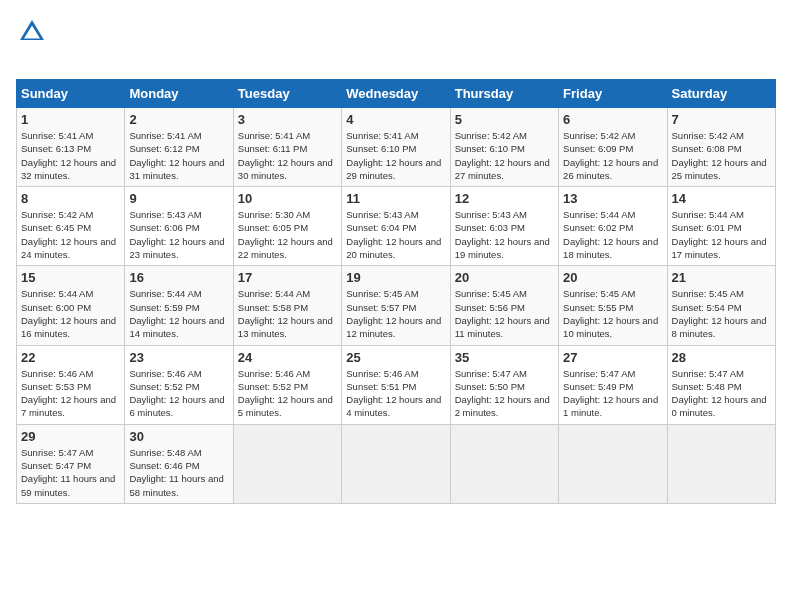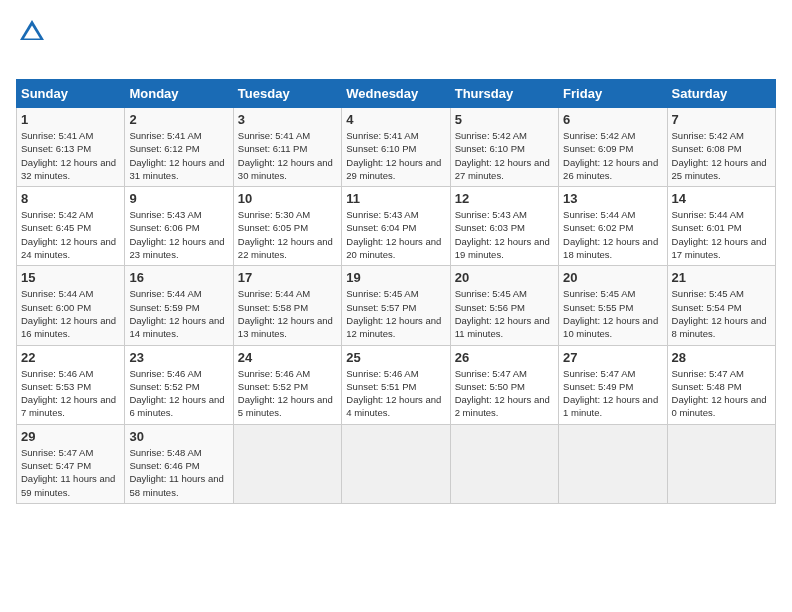--- a/index.html
+++ b/index.html
@@ -307,21 +307,21 @@
 and 5 minutes.</div>
         </td>
         <td>
           <span class="day-num">25</span>
           <div class="day-info">Sunrise: 5:46 AM
 Sunset: 5:51 PM
 Daylight: 12 hours
 and 4 minutes.</div>
         </td>
         <td>
-          <span class="day-num">26</span>
+          <span class="day-num">35</span>
           <div class="day-info">Sunrise: 5:47 AM
 Sunset: 5:50 PM
 Daylight: 12 hours
 and 2 minutes.</div>
         </td>
         <td>
           <span class="day-num">27</span>
           <div class="day-info">Sunrise: 5:47 AM
 Sunset: 5:49 PM
 Daylight: 12 hours

